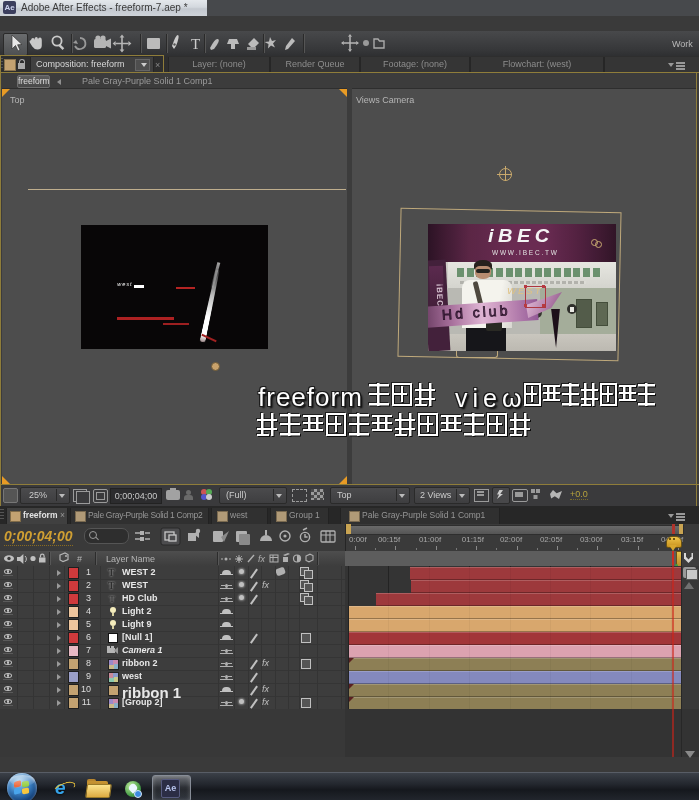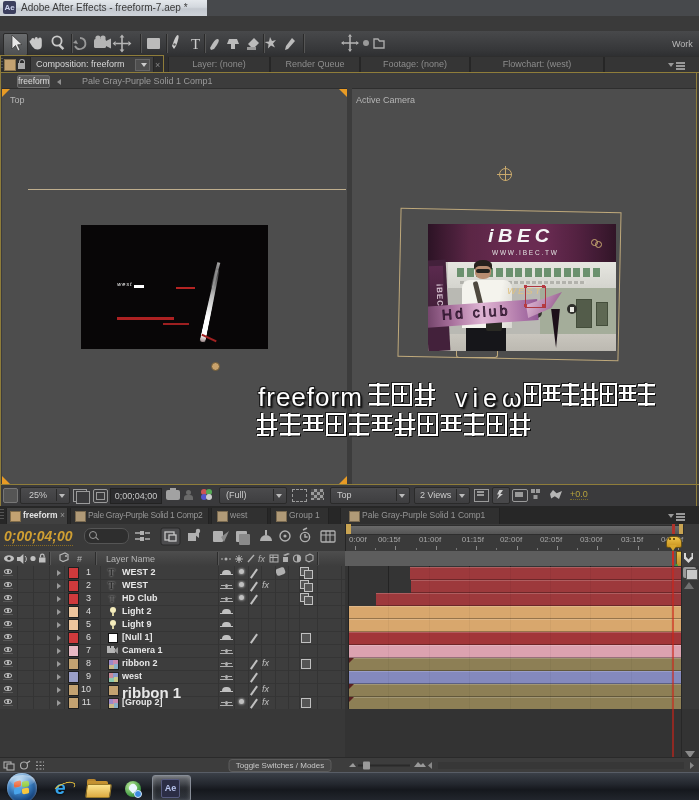--- a/index.html
+++ b/index.html
@@ -153,21 +153,21 @@
 
         <div class="abs" style="left:95px;top:62px;width:19px;height:2px;background:#b42423;filter:blur(.4px);"></div>
         <div class="abs" style="left:36px;top:92px;width:57px;height:2.5px;background:#ad2122;filter:blur(.4px);"></div>
         <div class="abs" style="left:82px;top:98px;width:26px;height:2px;background:#9d1f20;filter:blur(.4px);"></div>
 
         <div class="abs" style="left:36px;top:56px;width:38px;height:8px;color:#fff;font-size:8px;font-style:italic;filter:blur(.6px);letter-spacing:1px;">ʷᵉˢᵗ<span style="display:inline-block;width:10px;height:3px;background:#fff;margin-left:2px;"></span></div>
       </div>
       <div class="abs" style="left:209px;top:273px;width:7px;height:7px;border-radius:50%;background:#c9a26b;border:1px solid #6b5837;"></div>
     </div>
     <div class="vp" id="vpR">
-      <span class="vplabel" style="left:4px;">Active Camera</span>
+      <span class="vplabel" style="left:4px;">Views Camera</span>
 
       <div class="abs" style="left:147px;top:79px;width:11px;height:11px;border:1.4px solid #c9a96c;border-radius:50%;"></div>
       <div class="abs" style="left:152.5px;top:77px;width:1.4px;height:15px;background:#c9a96c;"></div>
       <div class="abs" style="left:145px;top:84.5px;width:15px;height:1.4px;background:#c9a96c;"></div>
 
       <div class="abs" style="left:47px;top:121px;width:219px;height:147px;border:1px solid #bfa97b;transform:rotate(1.2deg);"></div>
 
       <div class="abs" id="photo" style="left:76px;top:135px;width:188px;height:127px;overflow:hidden;background:#cecdc7;filter:blur(.4px) saturate(.92);">
         <div class="abs" style="left:0;top:0;width:188px;height:38px;background:linear-gradient(90deg,#2e1226,#5e2547 22%,#6e2a54 45%,#6e2a54 62%,#521f40 82%,#331428);"></div>
         <div class="abs" style="left:60px;top:0px;width:84px;height:22px;color:#f5f5f5;font-weight:bold;font-size:20px;font-style:italic;letter-spacing:4.5px;transform:scaleY(.93);">iBEC</div>
@@ -632,21 +632,21 @@
       <div class="lrow" style="top:78px;">
         <span style="position:absolute;left:4px;top:3px;width:8px;height:5px;border:1.2px solid #c2c2c2;border-radius:50%;box-sizing:border-box;"></span>
         <span style="position:absolute;left:6.5px;top:4.3px;width:2.6px;height:2.6px;background:#c2c2c2;border-radius:50%;"></span>
         <span style="position:absolute;left:3px;top:9px;width:10px;height:1px;background:#5a5a5a;"></span>
         <span style="position:absolute;left:57px;top:3.5px;width:0;height:0;border-top:3px solid transparent;border-bottom:3px solid transparent;border-left:4px solid #9a9a9a;"></span>
         <span style="position:absolute;left:68px;top:1px;width:9px;height:10px;background:#e8b9c4;border:1px solid #1e1e1e;"></span>
         <span style="position:absolute;left:79px;top:1px;width:12px;text-align:right;color:#dedede;">7</span>
         <span style="position:absolute;left:107px;top:4px;width:8px;height:5px;background:#b5b5b5;"></span>
         <span style="position:absolute;left:114px;top:3px;width:4px;height:7px;background:#999;clip-path:polygon(0 50%,100% 0,100% 100%);"></span>
         <span style="position:absolute;left:107px;top:2px;width:3px;height:2px;background:#b5b5b5;box-shadow:4px 0 #b5b5b5;"></span>
-        <span style="position:absolute;left:122px;top:1px;color:#e8e8e8;font-weight:bold;font-size:9px;">Camera 1</span>
+        <span style="position:absolute;left:122px;top:1px;color:#e8e8e8;font-weight:bold;font-size:9px;font-style:italic;">Camera 1</span>
         <span style="position:absolute;left:221px;top:6px;width:4px;height:1.4px;background:#b0b0b0;"></span>
         <span style="position:absolute;left:225px;top:4.5px;width:3px;height:4px;background:#b0b0b0;border-radius:50%;"></span>
         <span style="position:absolute;left:228px;top:6px;width:4px;height:1.4px;background:#b0b0b0;"></span>
         <span style="position:absolute;left:220px;top:9px;width:13px;height:1px;background:#b0b0b0;"></span>
         <span style="position:absolute;left:17px;top:0;width:1px;height:13px;background:#343434;"></span>
         <span style="position:absolute;left:33px;top:0;width:1px;height:13px;background:#343434;"></span>
         <span style="position:absolute;left:49px;top:0;width:1px;height:13px;background:#343434;"></span>
         <span style="position:absolute;left:64px;top:0;width:1px;height:13px;background:#343434;"></span>
         <span style="position:absolute;left:100px;top:0;width:1px;height:13px;background:#343434;"></span>
         <span style="position:absolute;left:218px;top:0;width:1px;height:13px;background:#343434;"></span>
@@ -833,40 +833,20 @@
     <div class="abs" style="left:341px;top:3px;width:10px;height:9px;background:#c8c8c8;border:1px solid #555;"></div>
     <div class="abs" style="left:339px;top:16px;width:0;height:0;border-left:5px solid transparent;border-right:5px solid transparent;border-bottom:7px solid #707070;"></div>
   </div>
   <div class="abs" id="tlempty"></div>
   <div class="abs" id="tlemptyR">
     <div class="abs" style="left:336px;top:0;width:18px;height:48px;background:#333;border-left:1px solid #272727;"></div>
     <div class="abs" style="left:340px;top:42px;width:0;height:0;border-left:5px solid transparent;border-right:5px solid transparent;border-top:7px solid #8a8a8a;"></div>
   </div>
 
   <div class="abs" style="left:672px;top:551px;width:2px;height:206px;background:rgba(205,35,25,.6);"></div>
-  <div class="abs" id="tlfoot">
-    <svg class="abs" style="left:0;top:0" width="699" height="15" viewBox="0 0 699 15">
-      <g fill="none" stroke="#b0b0b0" stroke-width="1.1">
-        <rect x="4" y="4" width="7" height="6"></rect>
-          <rect x="7" y="6" width="7" height="6" fill="#3d3d3d"></rect>
-        <circle cx="24" cy="7.5" r="3.5"></circle>
-          <path d="M27 5 l3-2"></path>
-        <path d="M36 4 h8 M36 7.5 h8 M36 11 h8" stroke-dasharray="2 1.5"></path>
-      </g>
-      <rect x="229" y="1.5" width="102" height="12" rx="3" fill="#474747" stroke="#5c5c5c"></rect>
-      <text x="280" y="10" font-size="8" fill="#c8c8c8" text-anchor="middle">Toggle Switches / Modes</text>
-      <path d="M349 9 l4-4 3 4 z" fill="#999"></path>
-      <rect x="358" y="6.5" width="52" height="2" fill="#2a2a2a"></rect>
-      <rect x="363" y="3.5" width="7px" height="8" rx="1" fill="#9a9a9a"></rect>
-      <path d="M414 9 l4-5 3 3 2-2 3 4 z" fill="#999"></path>
-      <path d="M432 4 l-4 3.5 4 3.5 z" fill="#888"></path>
-      <rect x="438" y="4" width="246" height="7" fill="#373737"></rect>
-      <path d="M690 4 l4 3.5 -4 3.5 z" fill="#888"></path>
-    </svg>
-  </div>
   <div class="abs" id="taskbar">
 
     <div class="abs" style="left:7px;top:0px;width:30px;height:30px;border-radius:50%;background:radial-gradient(circle at 40% 28%,#aed6f2,#3a7ec0 42%,#14417a 72%,#0a2346);box-shadow:inset 0 1px 3px rgba(255,255,255,.6),0 0 2px rgba(0,0,0,.6);"></div>
     <div class="abs" style="left:14px;top:8px;width:15px;height:14px;">
       <div class="abs" style="left:0;top:0;width:7px;height:6px;background:#ef6b3e;border-radius:40% 20% 30% 20%;transform:skewY(-8deg) rotate(-3deg);"></div>
       <div class="abs" style="left:8px;top:0;width:7px;height:6px;background:#94ce3f;border-radius:20% 40% 20% 30%;transform:skewY(-8deg) rotate(-3deg);"></div>
       <div class="abs" style="left:0;top:7px;width:7px;height:6px;background:#4aa5ec;border-radius:30% 20% 40% 20%;transform:skewY(-8deg) rotate(-3deg);"></div>
       <div class="abs" style="left:8px;top:7px;width:7px;height:6px;background:#f6c63f;border-radius:20% 30% 20% 40%;transform:skewY(-8deg) rotate(-3deg);"></div>
     </div>
     <div class="abs" style="left:10px;top:2px;width:25px;height:11px;border-radius:50%;background:linear-gradient(rgba(255,255,255,.5),rgba(255,255,255,.04));"></div>

